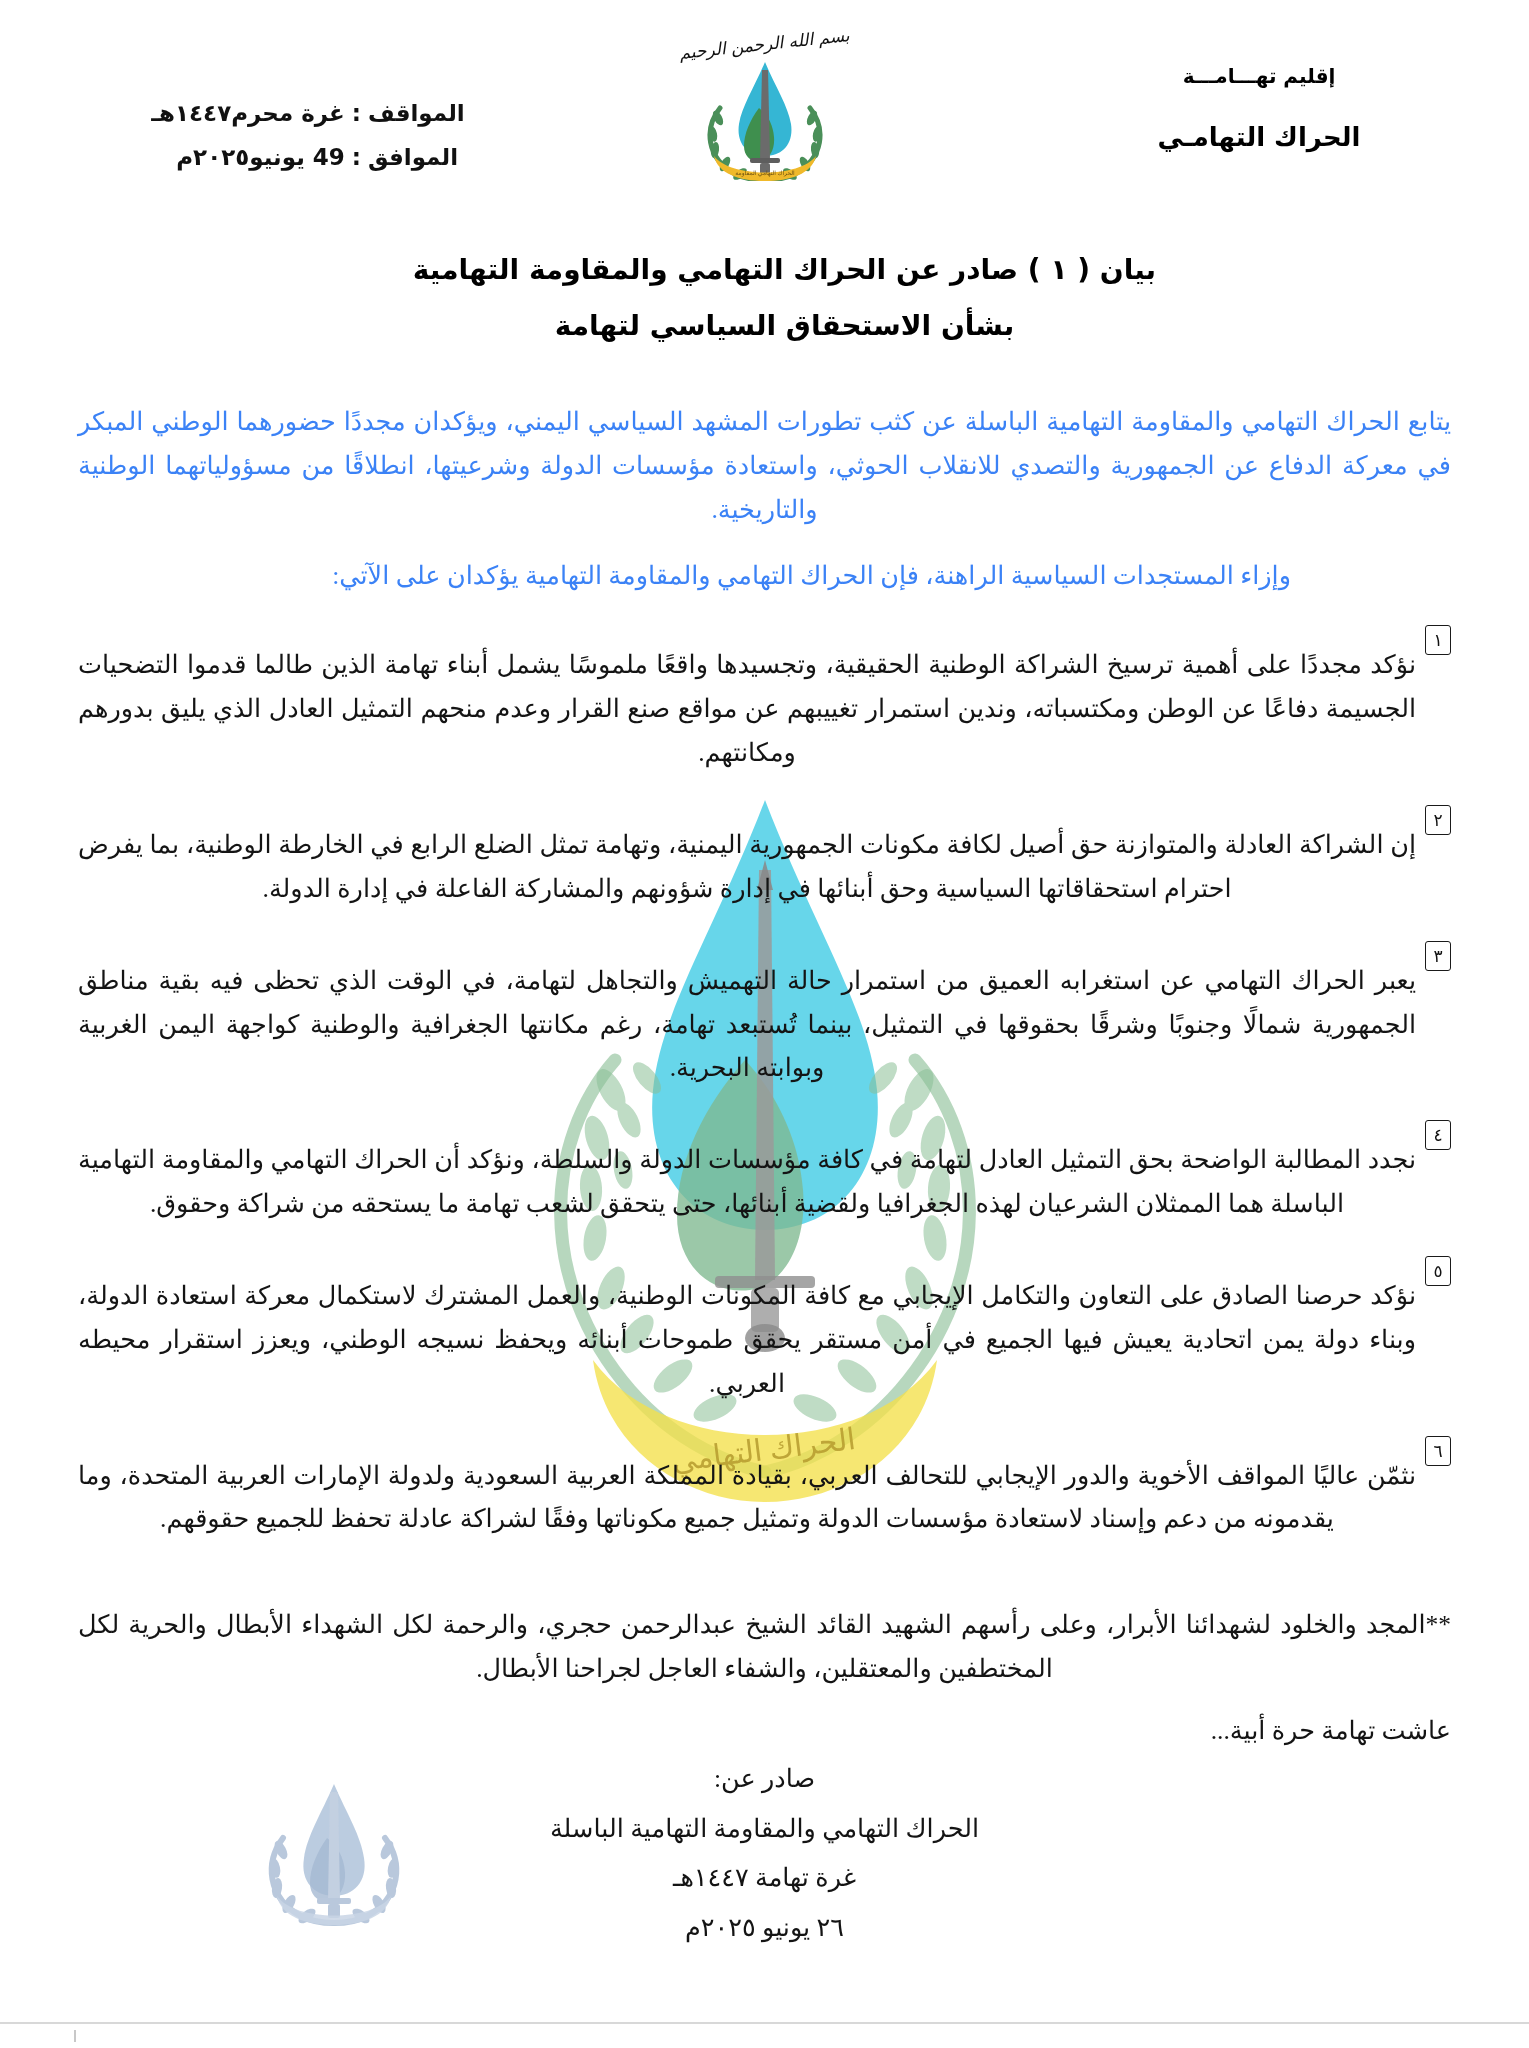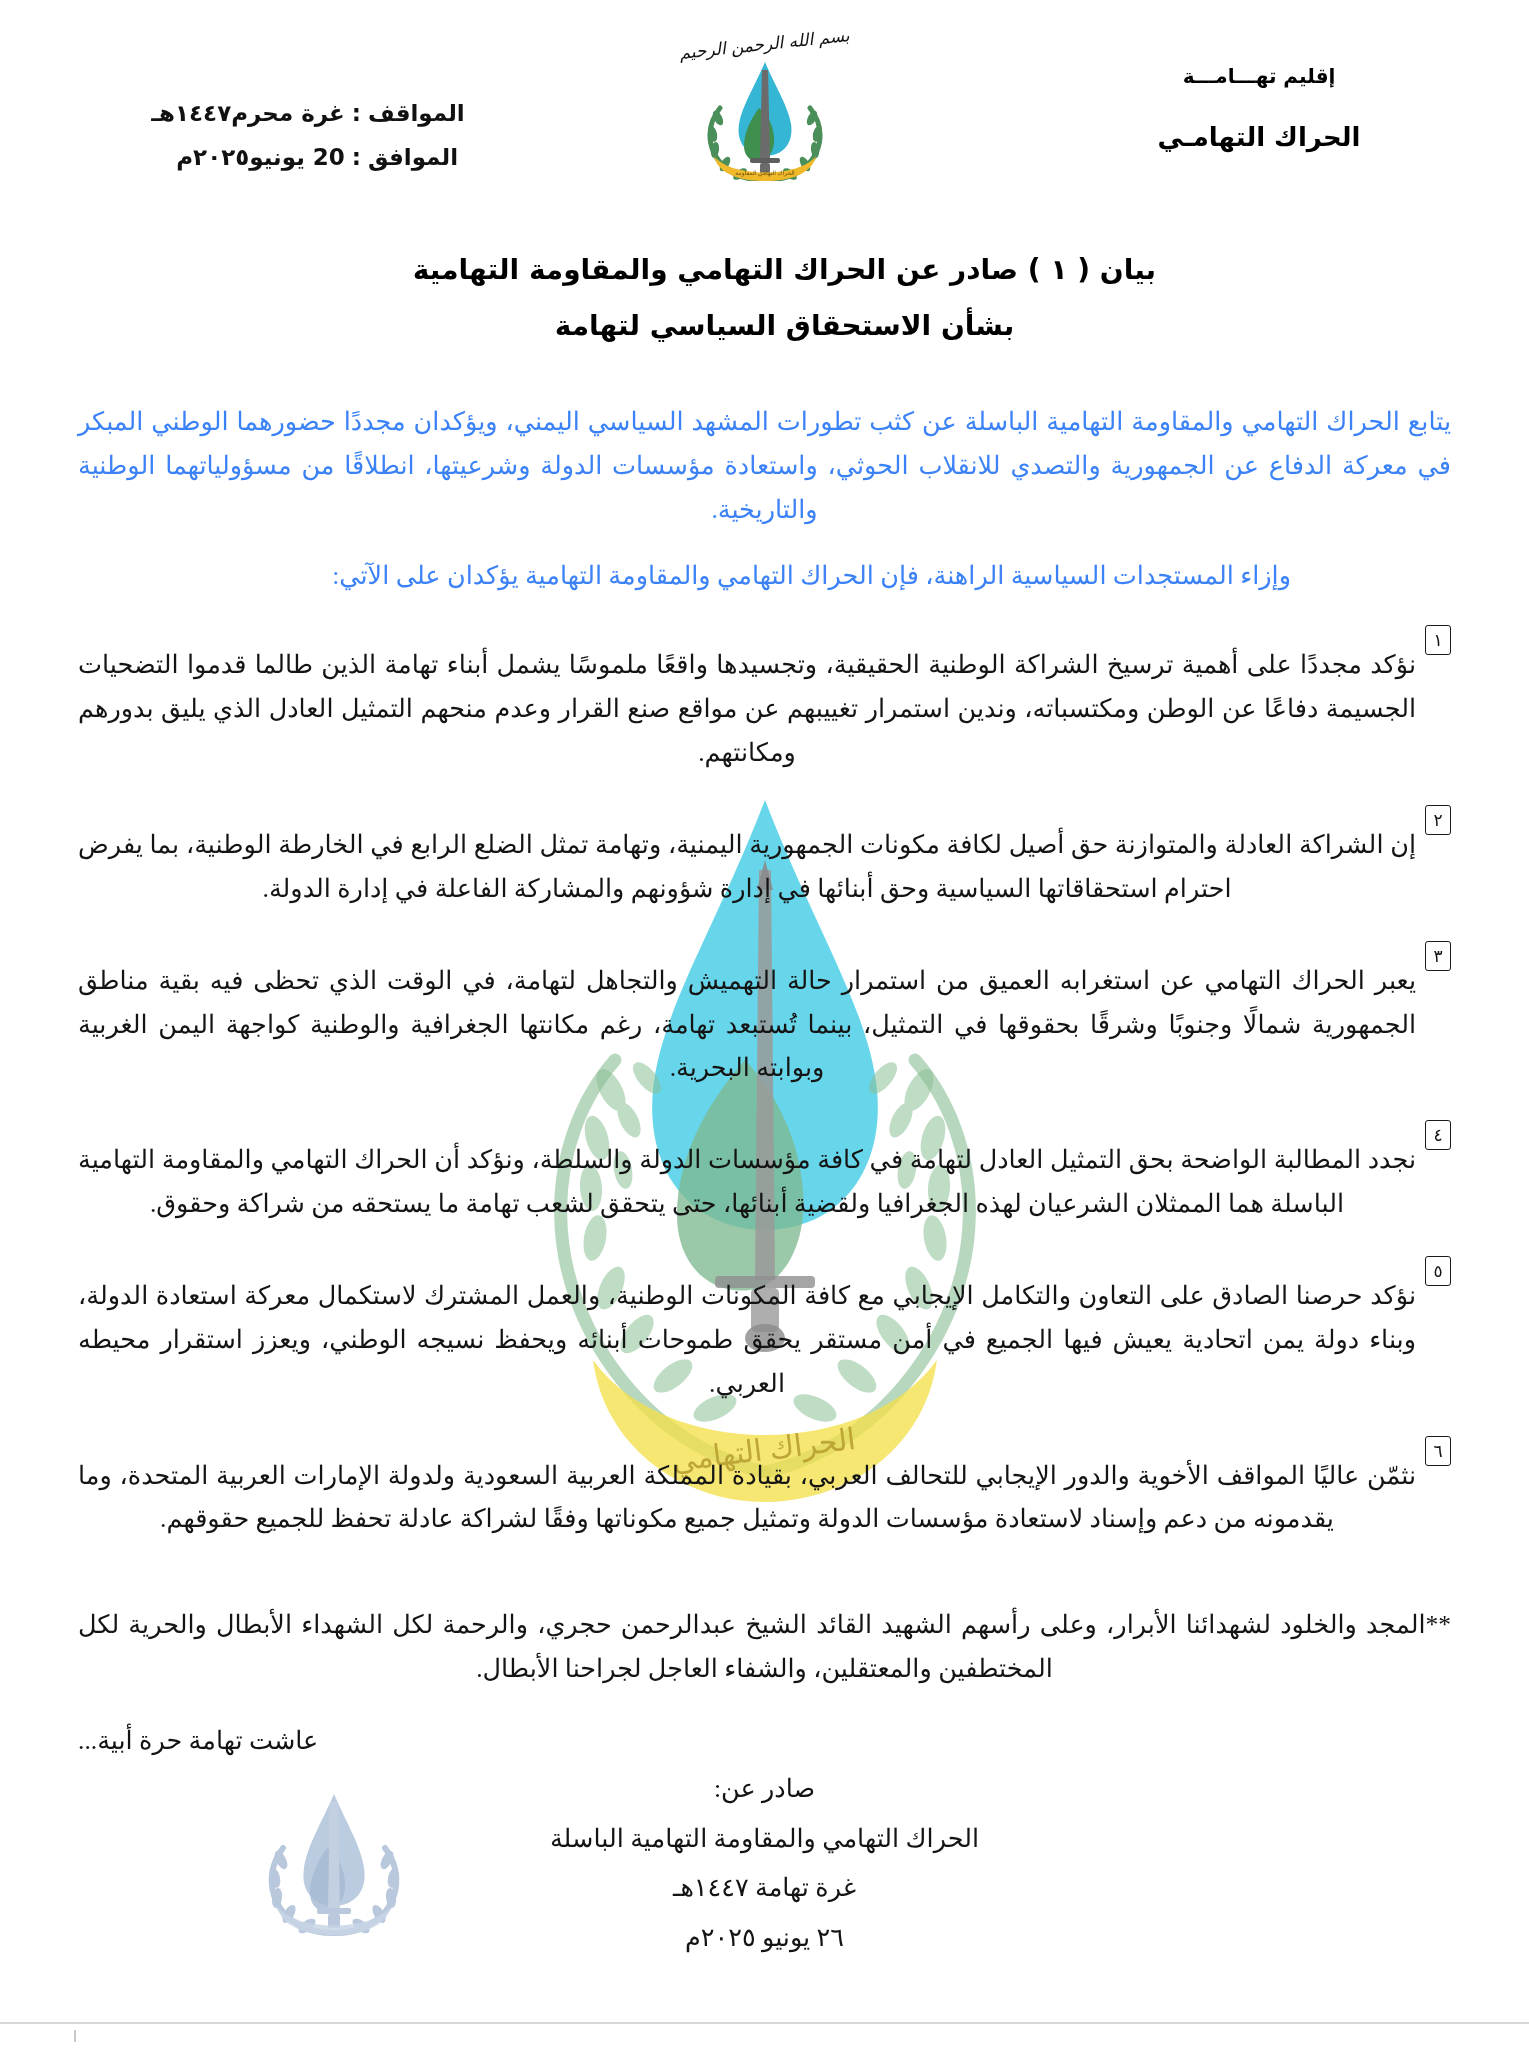--- a/index.html
+++ b/index.html
@@ -197,22 +197,22 @@
     font-size: 25.5px;
     line-height: 1.72;
     text-align: justify;
     text-align-last: center;
     color: #141414;
     margin: 0;
   }
   .slogan {
     font-family: "Liberation Serif", "DejaVu Serif", serif;
     font-size: 25.5px;
-    text-align: left;
-    margin-top: 34px;
+    text-align: right;
+    margin-top: 24px;
     color: #141414;
   }
 
   
   .sign-block {
     position: relative;
     z-index: 2;
     text-align: center;
     margin-top: 8px;
   }
@@ -348,21 +348,21 @@
 
     <div class="header-left">
       <div class="date-row">
         <span class="date-label">المواقف</span>
         <span class="date-sep">:</span>
         <span class="date-value">غرة محرم١٤٤٧هـ</span>
       </div>
       <div class="date-row">
         <span class="date-label">الموافق</span>
         <span class="date-sep">:</span>
-        <span class="date-value">20 يونيو٢٠٢٥م</span>
+        <span class="date-value">49 يونيو٢٠٢٥م</span>
       </div>
     </div>
   </div>
 
   <div class="title-block">
     <div class="title-line">بيان ( ١ ) صادر عن الحراك التهامي والمقاومة التهامية</div>
     <div class="title-line">بشأن الاستحقاق السياسي لتهامة</div>
   </div>
 
   <div class="body-wrap">

